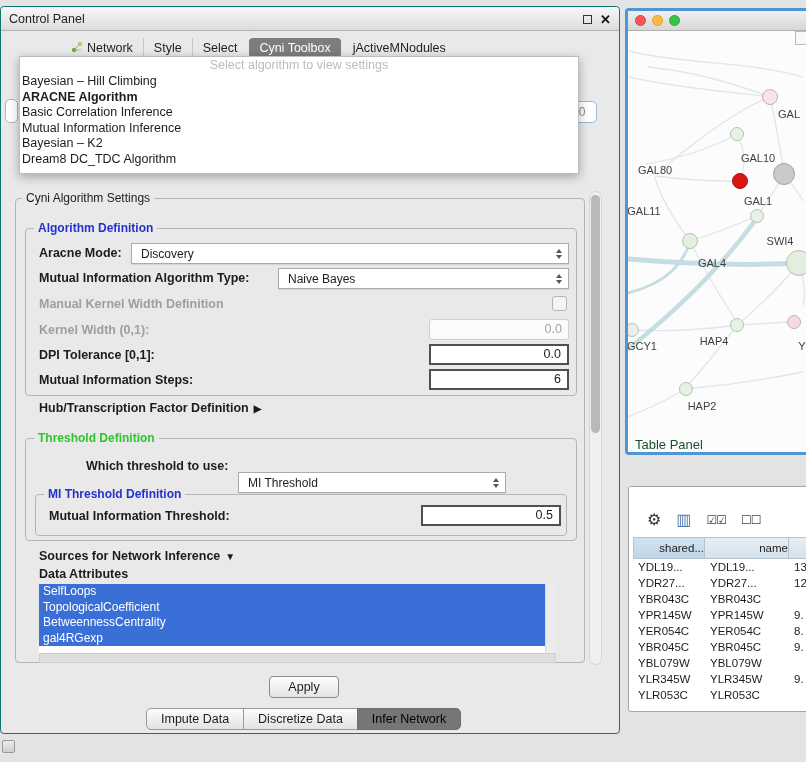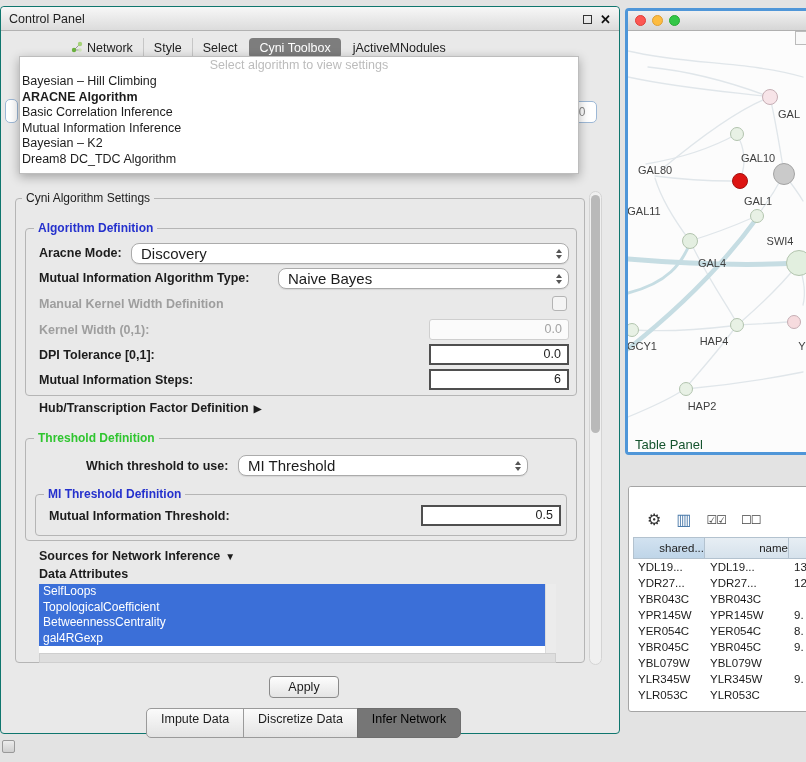--- a/index.html
+++ b/index.html
@@ -36,22 +36,22 @@
 
   
   .group{position:absolute;border:1px solid #b5b5b5;border-radius:4px}
   .legend{position:absolute;top:-8px;background:#e9e9e9;padding:0 4px;font-size:12px;white-space:nowrap}
   .legend.blue{color:#2531cd;font-weight:bold}
   .legend.green{color:#2fc52f;font-weight:bold}
 
   .lbl{position:absolute;font-weight:bold;font-size:12.5px;white-space:nowrap}
   .lbl.gray{color:#9e9e9e}
 
-  .combo{position:absolute;height:21px;background:#fff;border:1px solid #ababab;border-radius:8px;
-    display:flex;align-items:center;padding:0 20px 0 9px;font-size:15px;box-shadow:0 1px 1px rgba(0,0,0,.08)}
+  .combo{position:absolute;height:21px;background:#fff;border:1px solid #ababab;border-radius:0;
+    display:flex;align-items:center;padding:0 20px 0 9px;font-size:12px;box-shadow:0 1px 1px rgba(0,0,0,.08)}
   .combo-arrows{position:absolute;right:6px;top:50%;transform:translateY(-50%);display:flex;flex-direction:column;gap:2px}
   .combo-arrows i{display:block;width:0;height:0;border-left:3.5px solid transparent;border-right:3.5px solid transparent}
   .combo-arrows .up{border-bottom:4px solid #555}
   .combo-arrows .down{border-top:4px solid #555}
 
   .checkbox{position:absolute;width:15px;height:15px;border:1px solid #b4b4b4;border-radius:3px;background:#f4f4f4}
 
   .field{position:absolute;background:#fff;border:1px solid #b9b9b9;border-radius:3px;
     text-align:right;padding:0 6px;line-height:19px;font-size:12.5px;height:21px}
   .field.dark{border:2px solid #4f4f4f;border-radius:0;line-height:17px}
@@ -63,21 +63,21 @@
   .attr-list{position:absolute;left:38px;top:577px;width:517px;height:69px;background:#fff;overflow:hidden}
   .attr-item{height:15.5px;line-height:15.5px;padding-left:4px;background:#3b6fd8;color:#fff;font-size:12px;width:calc(100% - 11px)}
   .attr-vscroll{position:absolute;right:0;top:0;width:11px;height:100%;background:#ececec;border-left:1px solid #dcdcdc}
   .attr-hscroll{position:absolute;left:38px;top:646px;width:517px;height:10px;background:#dedede;border:1px solid #cfcfcf}
 
   .button{position:absolute;border:1px solid #8a8a8a;border-radius:4px;background:linear-gradient(#fdfdfd,#e4e4e4);
     text-align:center;line-height:20px;font-size:12.5px}
 
   
   .bottom-tabs{position:absolute;left:145px;top:701px;height:22px;display:flex}
-  .seg{height:30px;line-height:20px;padding:0 14px;border:1px solid #9a9a9a;margin-left:-1px;
+  .seg{height:22px;line-height:20px;padding:0 14px;border:1px solid #9a9a9a;margin-left:-1px;
     background:linear-gradient(#fbfbfb,#e3e3e3);font-size:12.5px}
   .seg:first-child{border-radius:5px 0 0 5px;margin-left:0}
   .seg:last-child{border-radius:0 5px 5px 0}
   .seg.selected{background:#767676;color:#000000;border-color:#6e6e6e}
 
   
   .vscroll{position:absolute;left:588px;top:184px;width:13px;height:474px;background:#f0f0f0;
     border:1px solid #d4d4d4;border-radius:7px}
   .vscroll-thumb{position:absolute;left:1px;top:3px;width:9px;height:238px;background:#b9b9b9;border-radius:5px}
 
@@ -210,21 +210,21 @@
 
   <div class="lbl" style="left:38px;top:394px">
     <span>Hub/Transcription Factor Definition</span><span class="arrow-glyph">▶</span>
   </div>
 
   <div class="group" style="left:24px;top:431px;width:552px;height:103px">
     <span class="legend green" style="left:8px">Threshold Definition</span>
   </div>
 
   <div class="lbl" style="left:85px;top:452px">Which threshold to use:</div>
-  <div class="combo" style="left:237px;top:448px;width:290px">
+  <div class="combo" style="left:237px;top:465px;width:268px">
     <span>MI Threshold</span>
     <span class="combo-arrows">
         <i class="up"></i>
         <i class="down"></i>
       </span>
   </div>
 
   <div class="group" style="left:34px;top:487px;width:532px;height:42px">
     <span class="legend blue" style="left:8px">MI Threshold Definition</span>
   </div>

